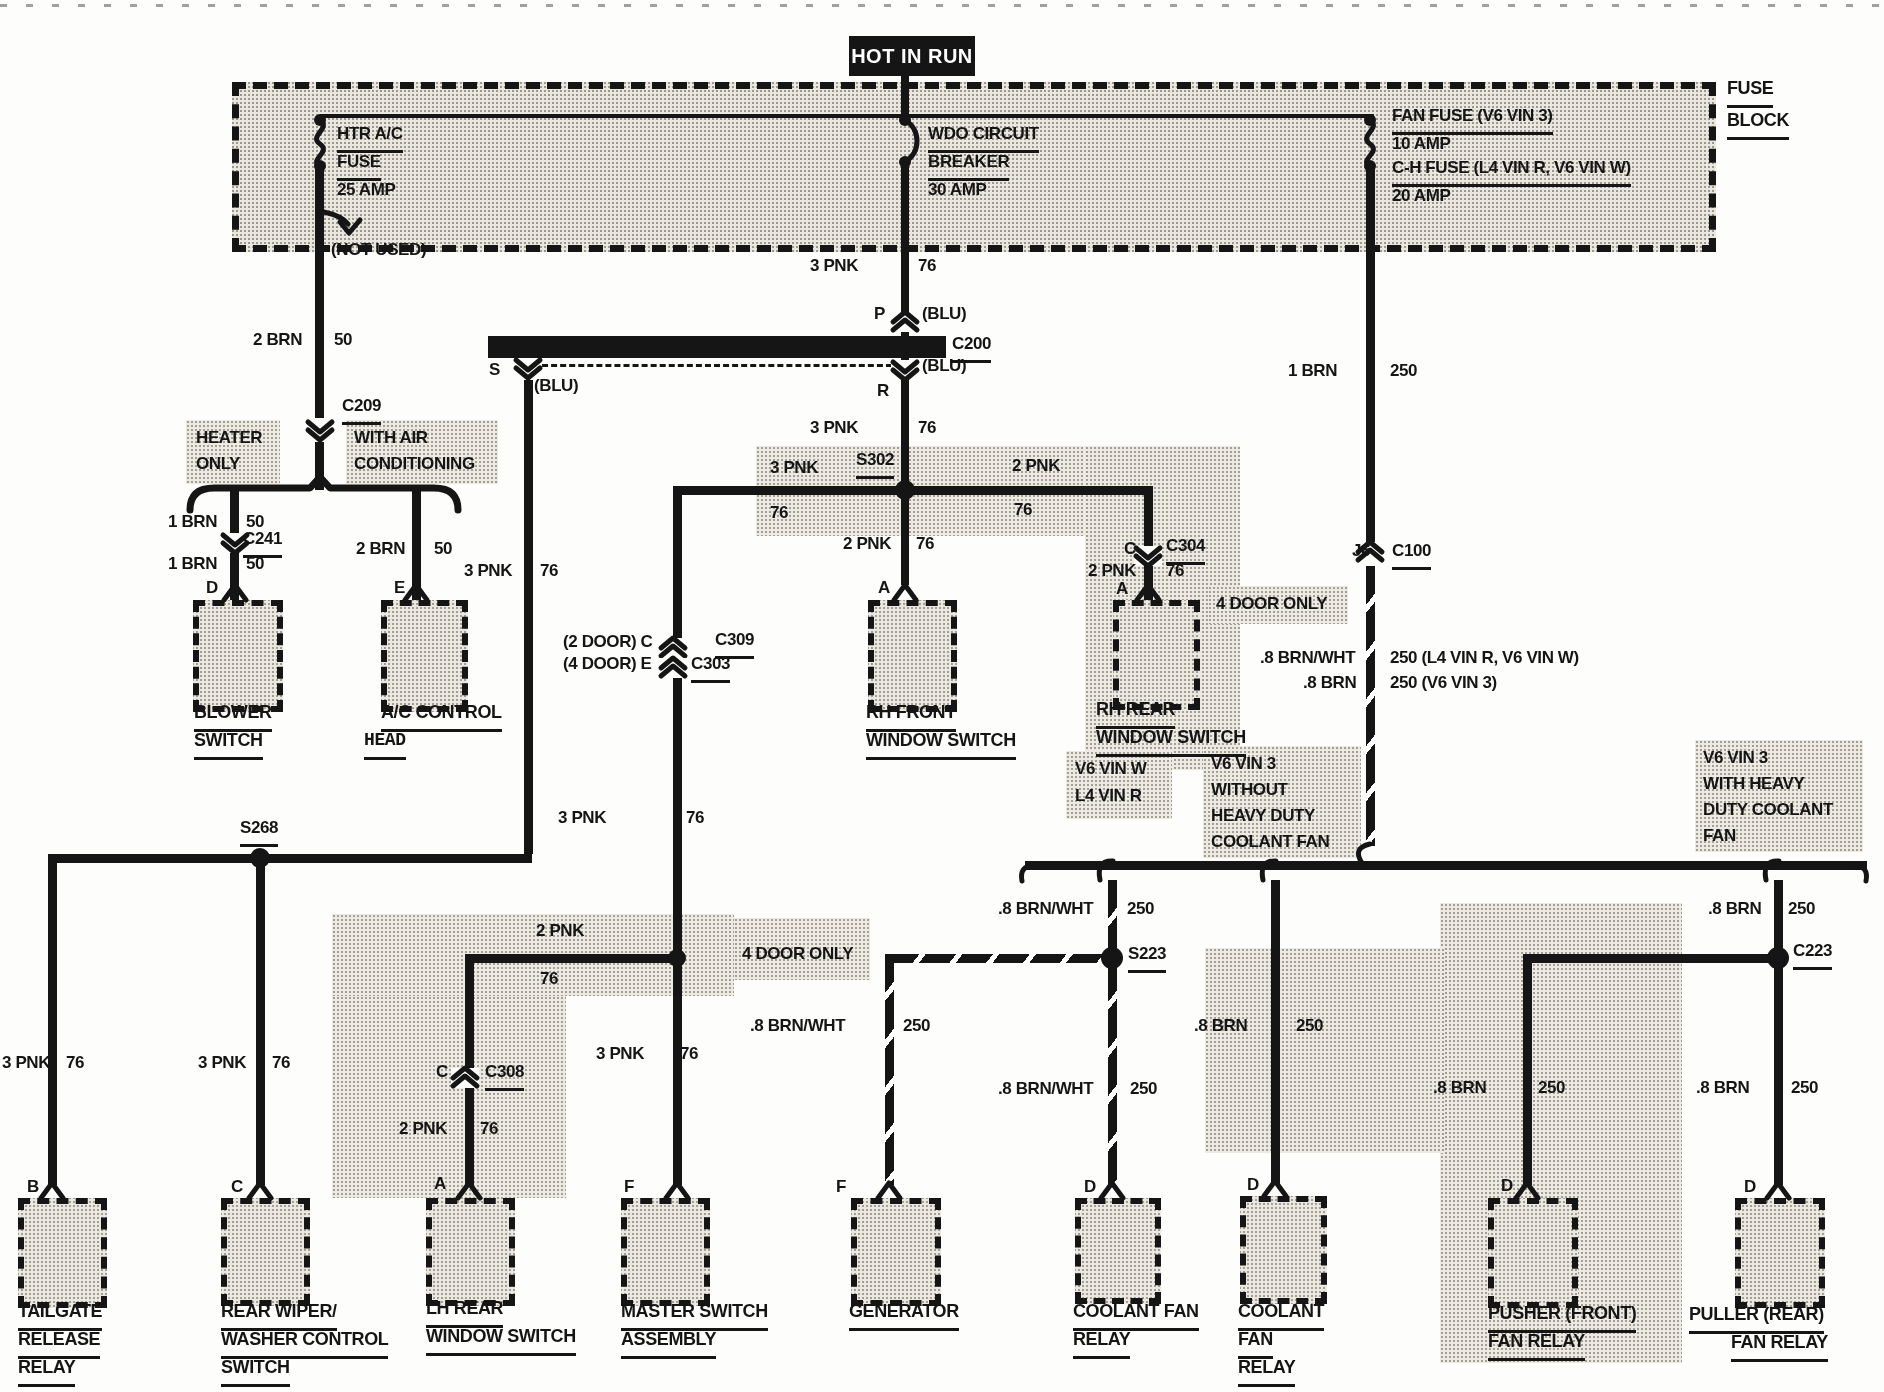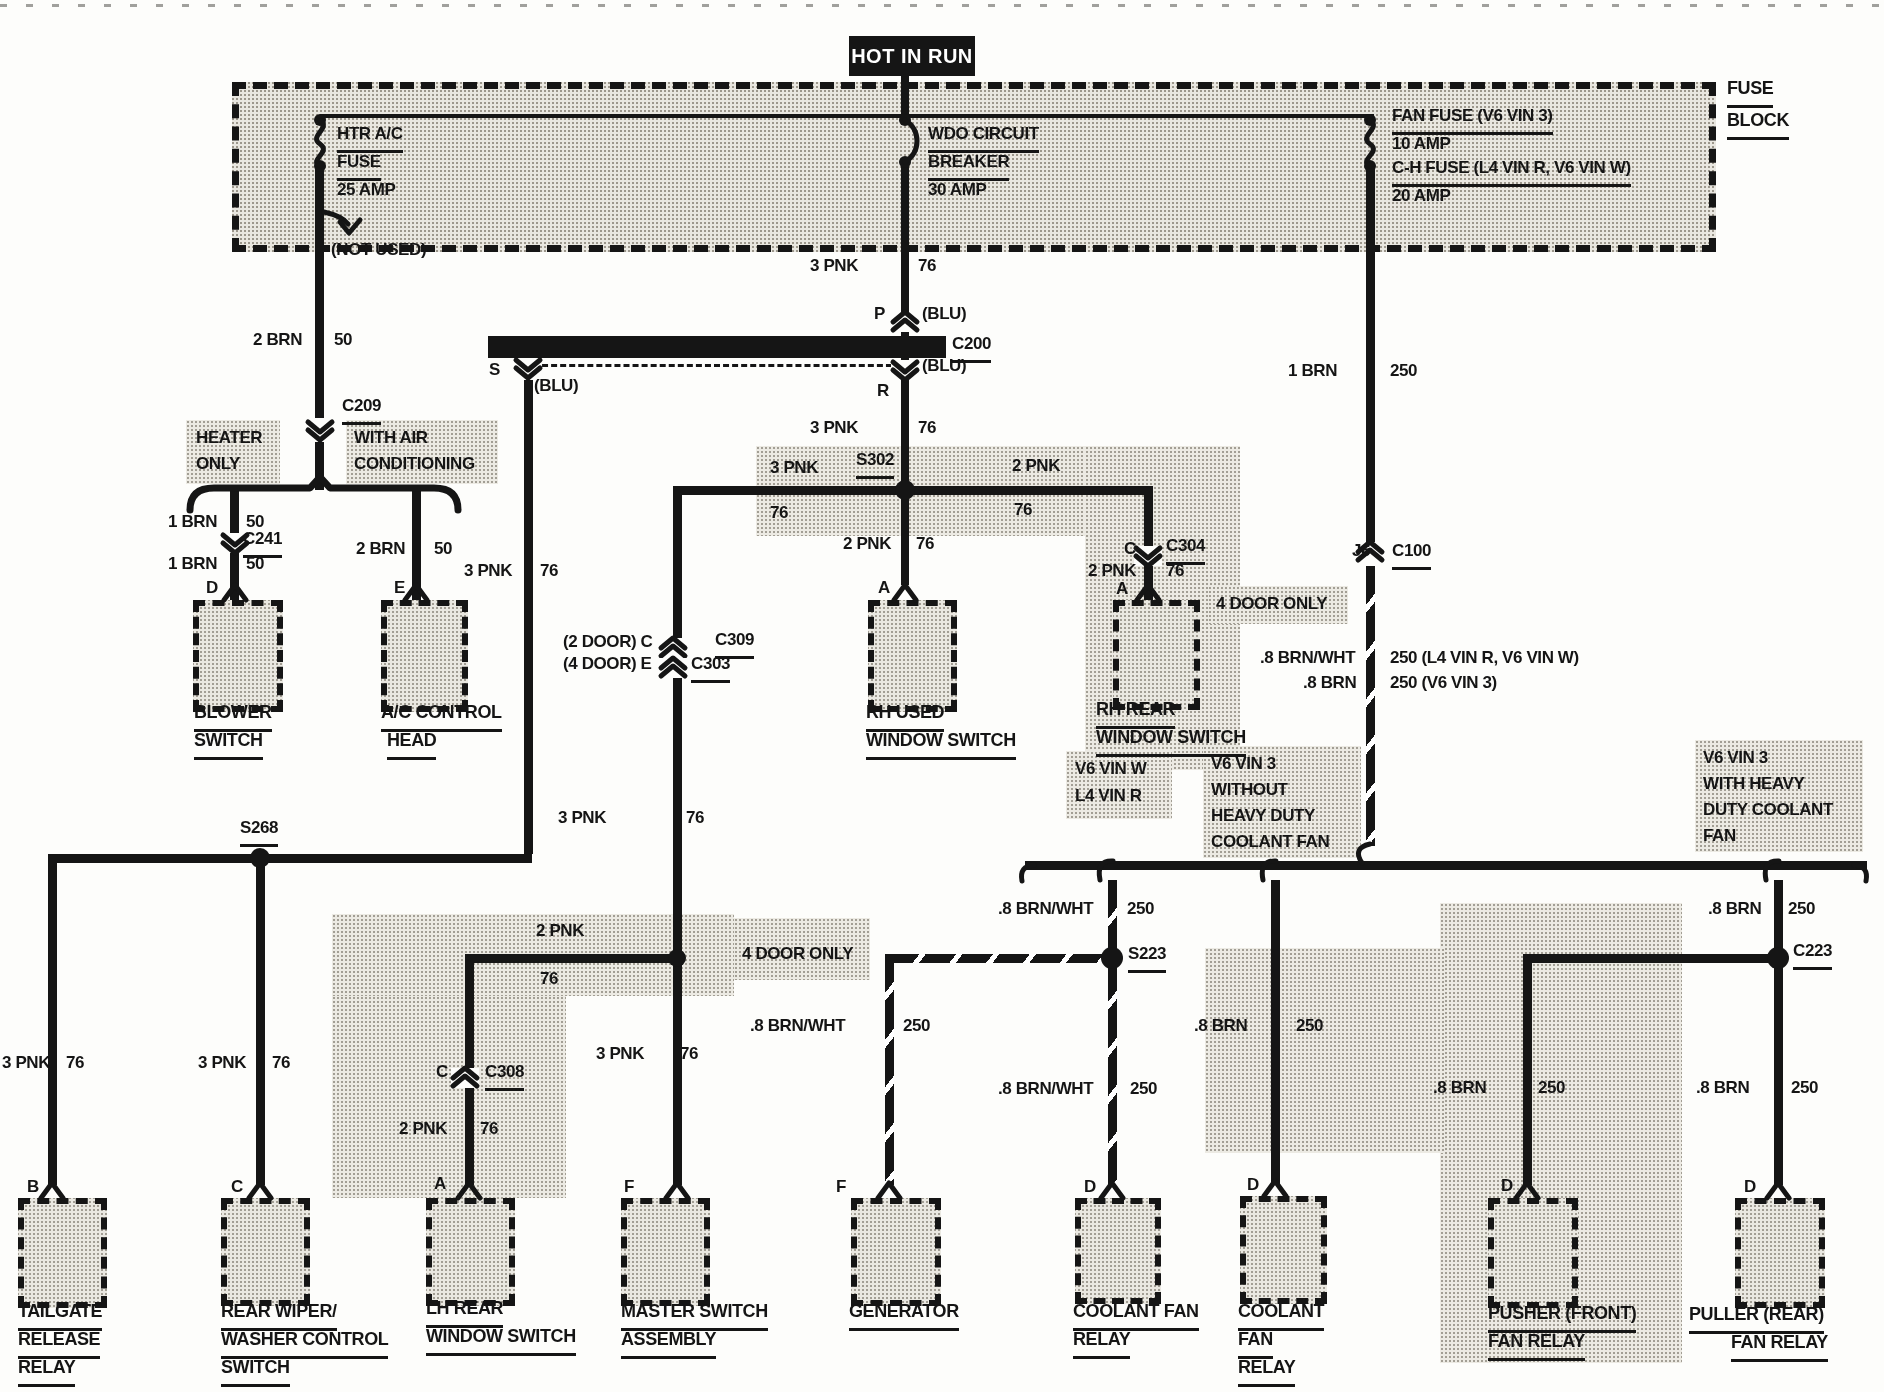--- a/index.html
+++ b/index.html
@@ -217,41 +217,41 @@
     <div class="lbl" style="left: 246px; top: 554px;">50</div>
     <div class="lbl" style="left: 206px; top: 578px;">D</div>
     <div class="lbl" style="left: 356px; top: 539px;">2 BRN</div>
     <div class="lbl" style="left: 434px; top: 539px;">50</div>
     <div class="lbl" style="left: 394px; top: 578px;">E</div>
     <div class="lbl" style="left: 464px; top: 561px;">3 PNK</div>
     <div class="lbl" style="left: 540px; top: 561px;">76</div>
     <div class="lbl u big" style="left: 194px; top: 702px;">BLOWER</div>
     <div class="lbl u big" style="left: 194px; top: 730px;">SWITCH</div>
     <div class="lbl u big" style="left: 381px; top: 702px;">A/C CONTROL</div>
-    <div class="lbl u big" style="left: 387px; top: 730px;">HEAD</div>
+    <div class="lbl u big" style="left: 364px; top: 730px; font-family: Liberation Mono, monospace;">HEAD</div>
     <div class="lbl" style="left: 810px; top: 256px;">3 PNK</div>
     <div class="lbl" style="left: 918px; top: 256px;">76</div>
     <div class="lbl" style="left: 874px; top: 304px;">P</div>
     <div class="lbl" style="left: 922px; top: 304px;">(BLU)</div>
     <div class="lbl u" style="left: 952px; top: 334px;">C200</div>
     <div class="lbl" style="left: 489px; top: 360px;">S</div>
     <div class="lbl" style="left: 534px; top: 376px;">(BLU)</div>
     <div class="lbl" style="left: 877px; top: 381px;">R</div>
     <div class="lbl" style="left: 922px; top: 356px;">(BLU)</div>
     <div class="lbl" style="left: 810px; top: 418px;">3 PNK</div>
     <div class="lbl" style="left: 918px; top: 418px;">76</div>
     <div class="lbl" style="left: 770px; top: 458px;">3 PNK</div>
     <div class="lbl u" style="left: 856px; top: 450px;">S302</div>
     <div class="lbl" style="left: 770px; top: 503px;">76</div>
     <div class="lbl" style="left: 1012px; top: 456px;">2 PNK</div>
     <div class="lbl" style="left: 1014px; top: 500px;">76</div>
     <div class="lbl" style="left: 843px; top: 534px;">2 PNK</div>
     <div class="lbl" style="left: 916px; top: 534px;">76</div>
     <div class="lbl" style="left: 878px; top: 578px;">A</div>
-    <div class="lbl u big" style="left: 866px; top: 702px;">RH USED</div>
+    <div class="lbl u big" style="left: 866px; top: 702px;">RH FRONT</div>
     <div class="lbl u big" style="left: 866px; top: 730px;">WINDOW SWITCH</div>
     <div class="lbl" style="left: 1124px; top: 539px;">C</div>
     <div class="lbl u" style="left: 1166px; top: 536px;">C304</div>
     <div class="lbl" style="left: 1088px; top: 561px;">2 PNK</div>
     <div class="lbl" style="left: 1166px; top: 561px;">76</div>
     <div class="lbl" style="left: 1116px; top: 579px;">A</div>
     <div class="stipple" style="left: 1208px; top: 586px; width: 140px; height: 38px;"></div>
     <div class="lbl" style="left: 1216px; top: 594px;">4 DOOR ONLY</div>
     <div class="lbl u big" style="left: 1096px; top: 699px;">RH REAR</div>
     <div class="lbl u big" style="left: 1096px; top: 727px;">WINDOW SWITCH</div>

